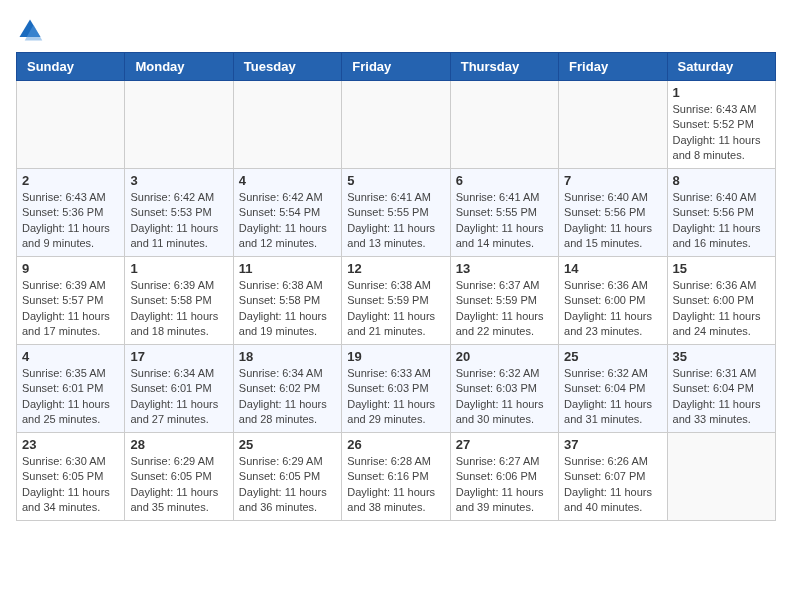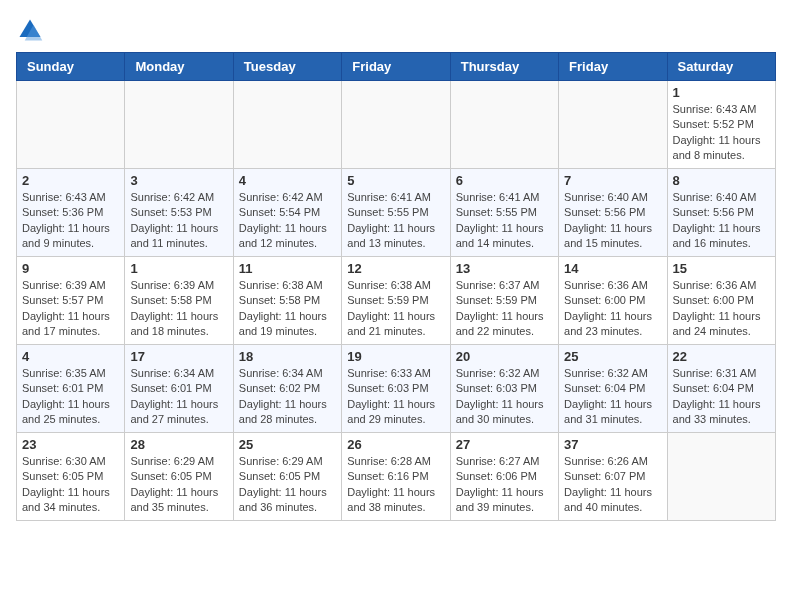--- a/index.html
+++ b/index.html
@@ -252,21 +252,21 @@
 Sunset: 6:03 PM
 Daylight: 11 hours and 30 minutes.</div>
         </td>
         <td>
           <span class="day-num">25</span>
           <div class="day-info">Sunrise: 6:32 AM
 Sunset: 6:04 PM
 Daylight: 11 hours and 31 minutes.</div>
         </td>
         <td>
-          <span class="day-num">22</span>
+          <span class="day-num">35</span>
           <div class="day-info">Sunrise: 6:31 AM
 Sunset: 6:04 PM
 Daylight: 11 hours and 33 minutes.</div>
         </td>
       </tr>
       <tr>
         <td>
           <span class="day-num">23</span>
           <div class="day-info">Sunrise: 6:30 AM
 Sunset: 6:05 PM

